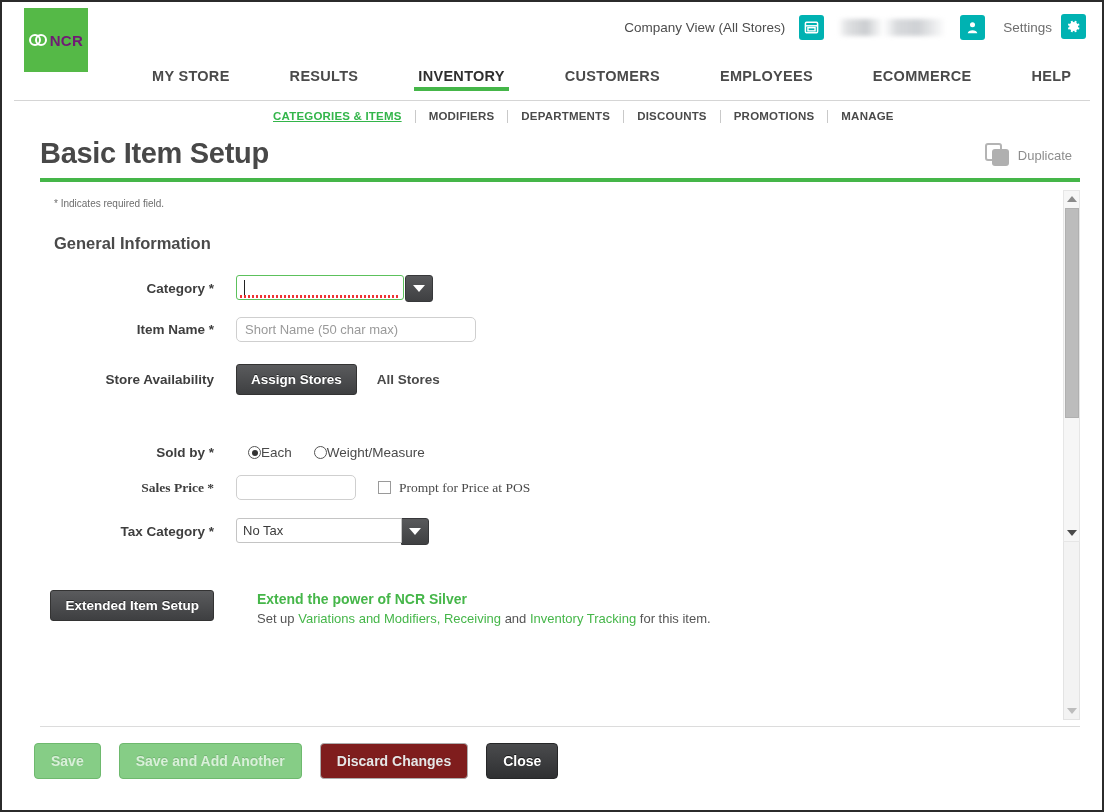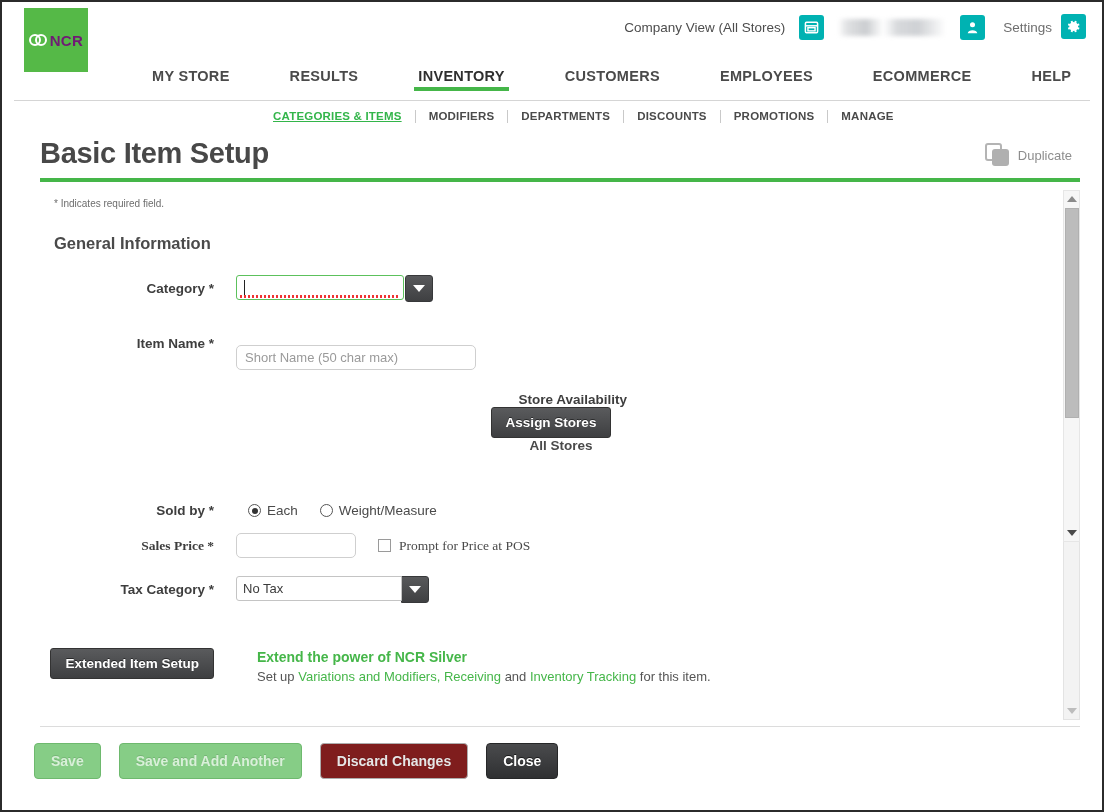--- a/index.html
+++ b/index.html
@@ -237,21 +237,21 @@
     border-top: 7px solid #ffffff;
   }
 
   .text-input {
     width: 240px; height: 25px;
     border: 1px solid #cfcfcf;
     border-radius: 5px;
     background: #fff;
     font-size: 13px; color: #9a9a9a;
     padding: 0 8px;
-    display: flex; align-items: center; margin-top: 28px;
+    display: flex; align-items: center;
   }
   .price-input {
     width: 120px; height: 25px;
     border: 1px solid #cfcfcf;
     border-radius: 5px;
     background: #fff;
   }
 
   .btn-dark {
     background: linear-gradient(#5a5b5d, #3e3f41);
@@ -264,21 +264,21 @@
     text-shadow: 0 -1px 0 rgba(0,0,0,.5);
   }
   .plain-text {
     font-size: 13.5px; color: #4a4a4a;
     margin-left: 20px;
     font-weight: bold;
   }
 
   
   .radio-group { display: flex; align-items: center; gap: 22px; padding-left: 12px; }
-  .radio-wrap { display: flex; align-items: center; gap: 6px; cursor: pointer; }
+  .radio-wrap { display: flex; align-items: center; cursor: pointer; }
   .radio {
     width: 13px; height: 13px;
     border: 1.6px solid #555;
     border-radius: 50%;
     background: #fff;
     display: flex; align-items: center; justify-content: center;
     flex: none;
   }
   .radio.on::after {
     content: ""; width: 6px; height: 6px;
@@ -483,21 +483,21 @@
               <span class="chev"></span>
             </div>
           </div>
         </div>
 
         <div class="frow" style="margin-bottom:22px;">
           <div class="flabel">Item Name *</div>
           <div class="text-input">Short Name (50 char max)</div>
         </div>
 
-        <div class="frow" style="margin-bottom:33px;flex-direction:column;">
+        <div class="frow" style="margin-bottom:33px;">
           <div class="flabel">Store Availability</div>
           <button class="btn-dark">Assign Stores</button>
           <span class="plain-text">All Stores</span>
         </div>
 
         <div class="frow" style="margin-top:50px;">
           <div class="flabel">Sold by *</div>
           <div class="radio-group">
             <label class="radio-wrap">
               <span class="radio on"></span>

